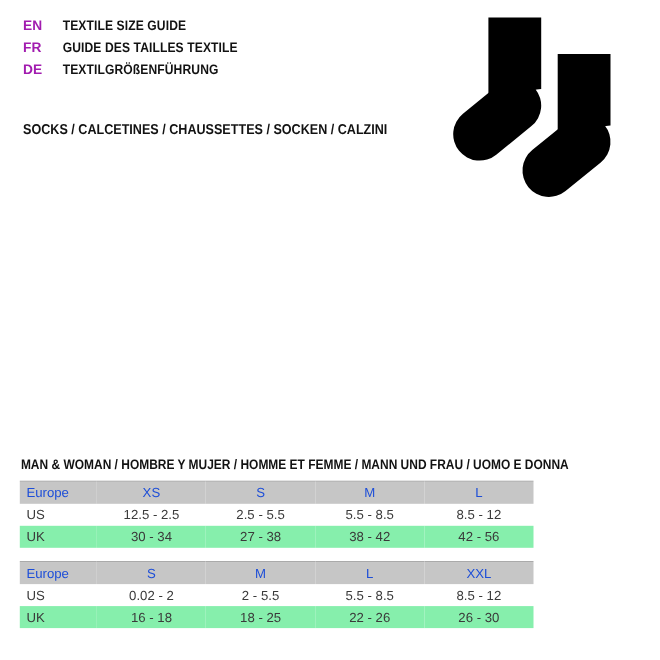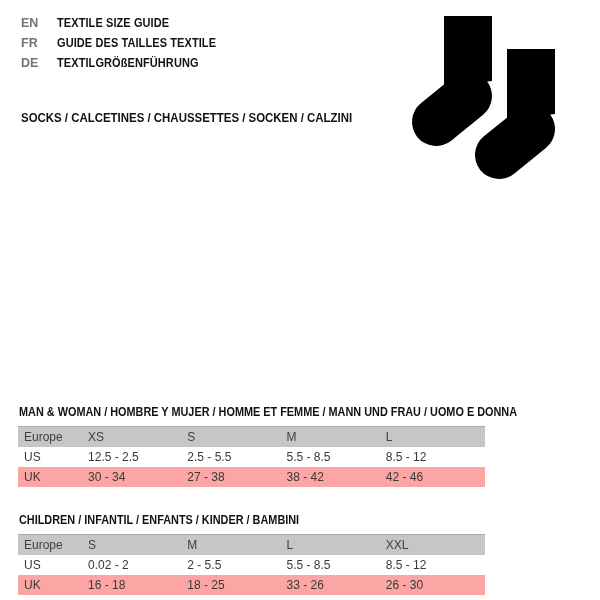--- a/index.html
+++ b/index.html
@@ -3,51 +3,51 @@
 <meta charset="utf-8">
 <style>
   html,body{margin:0;padding:0;}
   body{
     width:600px;height:600px;position:relative;background:#ffffff;
     font-family:"Liberation Sans",sans-serif;color:#111;overflow:hidden;
   }
   
   .langs{position:absolute;left:21px;top:13px;}
   .lang-row{display:flex;align-items:center;height:20px;}
-  .lang-code{width:36px;font-size:12.5px;font-weight:700;color:#737373;}
+  .lang-code{width:36px;font-size:12.5px;font-weight:700;color:#a21caf;}
   .lang-label{
     display:inline-block;font-size:12.5px;font-weight:700;color:#121212;
     white-space:nowrap;transform:scaleX(0.88);transform-origin:0 50%;letter-spacing:0.1px;
   }
   
   .category{
     position:absolute;left:21px;top:110px;font-size:13px;font-weight:700;color:#121212;
     white-space:nowrap;transform:scaleX(0.88);transform-origin:0 50%;
   }
   
   .socks{position:absolute;left:400px;top:0;}
   
   .table-section{position:absolute;left:18px;width:467px;}
   #t1{top:402px;}
   #t2{top:510px;}
-  .table-title-row{height:24px;}
+  .table-title-row{height:24px;margin-top:11px;}
   .table-title{
     display:inline-block;font-size:12.5px;font-weight:700;color:#121212;
     white-space:nowrap;transform:scaleX(0.87);transform-origin:0 50%;margin-left:1px;
   }
   table{border-collapse:collapse;width:467px;table-layout:fixed;}
   col.c0{width:15%;}
   col.cs{width:21.25%;}
   th,td{
     height:20px;padding:0;font-size:12px;font-weight:400;color:#3a3a3a;
-    text-align:left;vertical-align:middle;white-space:nowrap;
+    text-align:center;vertical-align:middle;white-space:nowrap;
   }
-  th{background:#c6c6c6;border-top:1px solid #aaaaaa;color:#404040;font-weight:400;}
+  th{background:#c6c6c6;border-top:1px solid #aaaaaa;color:#1d4ed8;font-weight:400;}
   th:first-child,td:first-child{text-align:left;padding-left:6px;}
-  tbody tr.alt td{background:#fca5a5;}
+  tbody tr.alt td{background:#86efac;}
 </style>
 </head>
 <body>
 
 <div class="langs">
   <div class="lang-row">
     <span class="lang-code">EN</span>
     <span class="lang-label">TEXTILE SIZE GUIDE</span>
   </div>
   <div class="lang-row">
@@ -106,30 +106,27 @@
         <td>12.5 - 2.5</td>
         <td>2.5 - 5.5</td>
         <td>5.5 - 8.5</td>
         <td>8.5 - 12</td>
       </tr>
       <tr class="alt">
         <td>UK</td>
         <td>30 - 34</td>
         <td>27 - 38</td>
         <td>38 - 42</td>
-        <td>42 - 46</td>
+        <td>42 - 56</td>
       </tr>
     </tbody>
   </table>
 </div>
 
 <div class="table-section" id="t2">
-  <div class="table-title-row">
-    <span class="table-title">CHILDREN / INFANTIL / ENFANTS / KINDER / BAMBINI</span>
-  </div>
   <table>
     <colgroup>
         <col class="c0">
         <col class="cs">
         <col class="cs">
         <col class="cs">
         <col class="cs">
       </colgroup>
     <thead>
       <tr>
@@ -145,18 +142,18 @@
         <td>US</td>
         <td>0.02 - 2</td>
         <td>2 - 5.5</td>
         <td>5.5 - 8.5</td>
         <td>8.5 - 12</td>
       </tr>
       <tr class="alt">
         <td>UK</td>
         <td>16 - 18</td>
         <td>18 - 25</td>
-        <td>33 - 26</td>
+        <td>22 - 26</td>
         <td>26 - 30</td>
       </tr>
     </tbody>
   </table>
 </div>
 
 </body></html>

